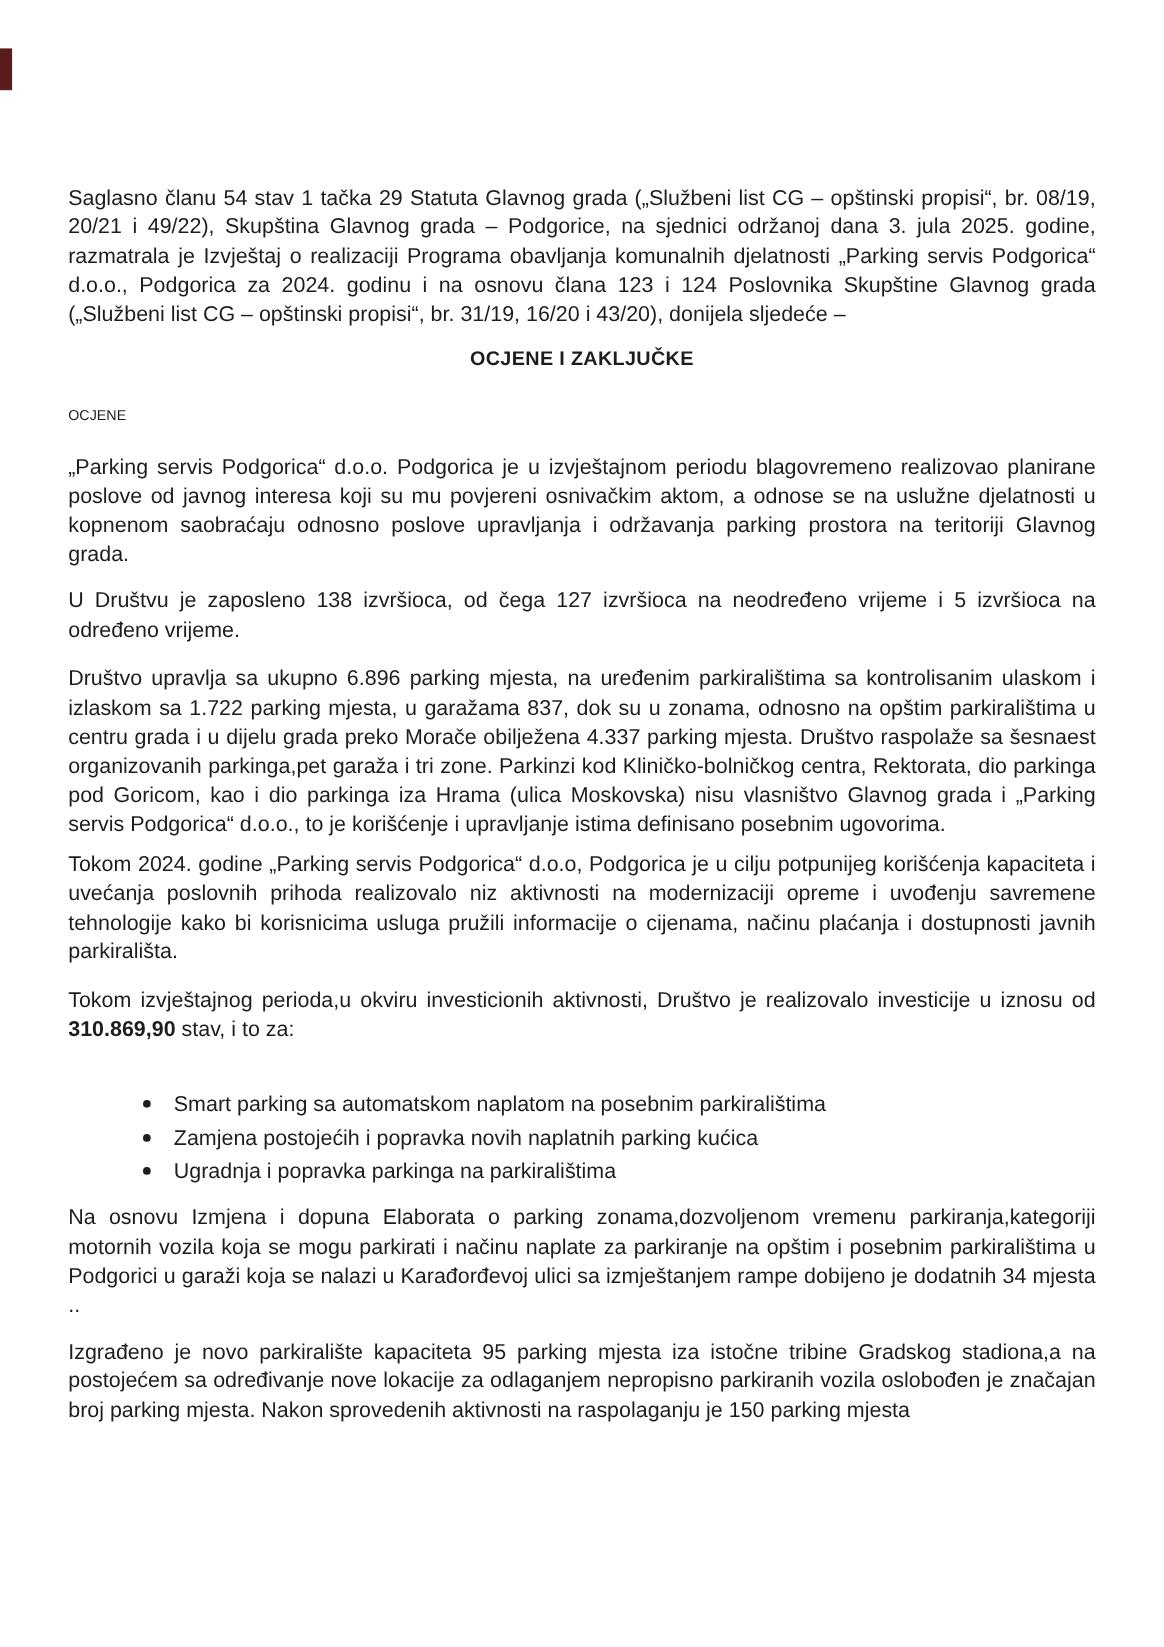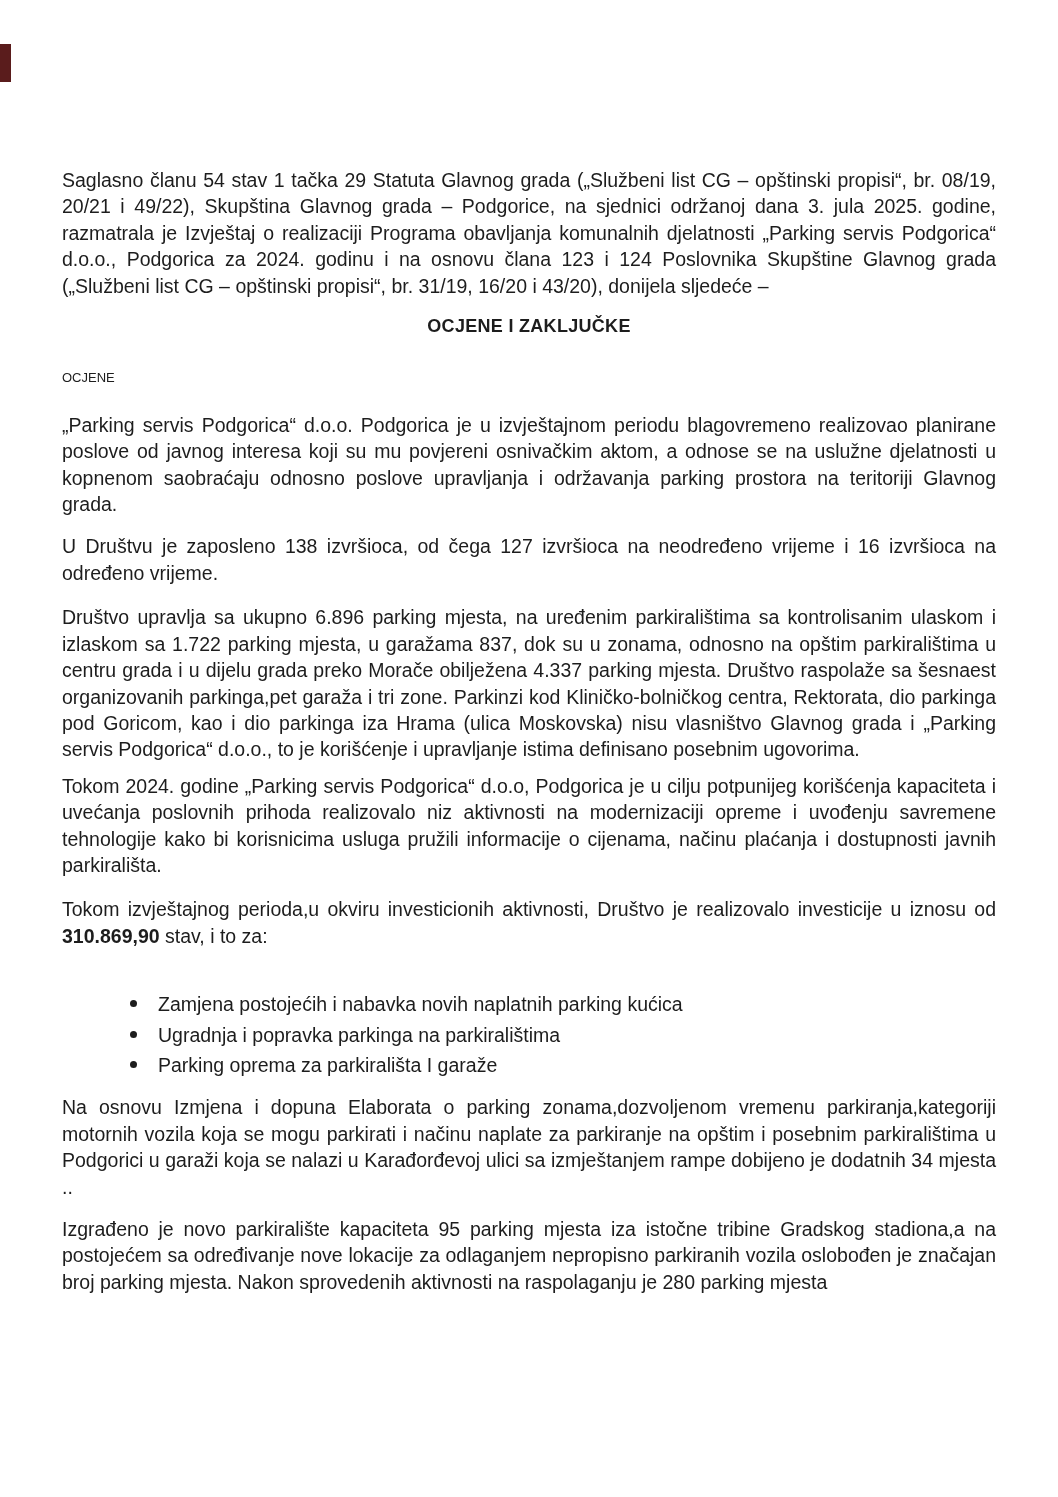--- a/index.html
+++ b/index.html
@@ -87,31 +87,31 @@
   <div class="corner-mark"></div>
 
   <p class="para">Saglasno članu 54 stav 1 tačka 29 Statuta Glavnog grada („Službeni list CG – opštinski propisi“, br. 08/19, 20/21 i 49/22), Skupština Glavnog grada – Podgorice, na sjednici održanoj dana 3. jula 2025. godine, razmatrala je Izvještaj o realizaciji Programa obavljanja komunalnih djelatnosti „Parking servis Podgorica“ d.o.o., Podgorica za 2024. godinu i na osnovu člana 123 i 124 Poslovnika Skupštine Glavnog grada („Službeni list CG – opštinski propisi“, br. 31/19, 16/20 i 43/20), donijela sljedeće –</p>
 
   <h1 class="heading">OCJENE I ZAKLJUČKE</h1>
 
   <h2 class="section-label">OCJENE</h2>
 
   <p class="para p-realizacija">„Parking servis Podgorica“ d.o.o. Podgorica je u izvještajnom periodu blagovremeno realizovao planirane poslove od javnog interesa koji su mu povjereni osnivačkim aktom, a odnose se na uslužne djelatnosti u kopnenom saobraćaju odnosno poslove upravljanja i održavanja parking prostora na teritoriji Glavnog grada.</p>
 
-  <p class="para p-zaposleni">U Društvu je zaposleno 138 izvršioca, od čega 127 izvršioca na neodređeno vrijeme i 16 izvršioca na određeno vrijeme.</p>
+  <p class="para p-zaposleni">U Društvu je zaposleno 138 izvršioca, od čega 127 izvršioca na neodređeno vrijeme i 5 izvršioca na određeno vrijeme.</p>
 
   <p class="para p-upravlja">Društvo upravlja sa ukupno 6.896 parking mjesta, na uređenim parkiralištima sa kontrolisanim ulaskom i izlaskom sa 1.722 parking mjesta, u garažama 837, dok su u zonama, odnosno na opštim parkiralištima u centru grada i u dijelu grada preko Morače obilježena 4.337 parking mjesta. Društvo raspolaže sa šesnaest organizovanih parkinga,pet garaža i tri zone. Parkinzi kod Kliničko-bolničkog centra, Rektorata, dio parkinga pod Goricom, kao i dio parkinga iza Hrama (ulica Moskovska) nisu vlasništvo Glavnog grada i „Parking servis Podgorica“ d.o.o., to je korišćenje i upravljanje istima definisano posebnim ugovorima.</p>
 
   <p class="para p-modernizacija">Tokom 2024. godine „Parking servis Podgorica“ d.o.o, Podgorica je u cilju potpunijeg korišćenja kapaciteta i uvećanja poslovnih prihoda realizovalo niz aktivnosti na modernizaciji opreme i uvođenju savremene tehnologije kako bi korisnicima usluga pružili informacije o cijenama, načinu plaćanja i dostupnosti javnih parkirališta.</p>
 
   <p class="para p-investicije"><span>Tokom izvještajnog perioda,u okviru investicionih aktivnosti, Društvo je realizovalo investicije u iznosu od </span><span class="amount-bold">310.869,90</span><span> stav, i to za:</span></p>
 
   <ul class="bullets">
-    <li>Zamjena postojećih i nabavka novih naplatnih parking kućica</li>
+    <li>Smart parking sa automatskom naplatom na posebnim parkiralištima</li>
+    <li>Zamjena postojećih i popravka novih naplatnih parking kućica</li>
     <li>Ugradnja i popravka parkinga na parkiralištima</li>
-    <li>Parking oprema za parkirališta I garaže</li>
   </ul>
 
   <p class="para p-elaborat">Na osnovu Izmjena i dopuna Elaborata o parking zonama,dozvoljenom vremenu parkiranja,kategoriji motornih vozila koja se mogu parkirati i načinu naplate za parkiranje na opštim i posebnim parkiralištima u Podgorici u garaži koja se nalazi u Karađorđevoj ulici sa izmještanjem  rampe dobijeno je dodatnih 34 mjesta ..</p>
 
-  <p class="para p-stadion">Izgrađeno je novo parkiralište kapaciteta 95 parking mjesta iza istočne tribine Gradskog stadiona,a na postojećem sa određivanje nove lokacije za odlaganjem nepropisno parkiranih vozila oslobođen je značajan  broj parking  mjesta. Nakon sprovedenih aktivnosti na raspolaganju je 280 parking mjesta</p>
+  <p class="para p-stadion">Izgrađeno je novo parkiralište kapaciteta 95 parking mjesta iza istočne tribine Gradskog stadiona,a na postojećem sa određivanje nove lokacije za odlaganjem nepropisno parkiranih vozila oslobođen je značajan  broj parking  mjesta. Nakon sprovedenih aktivnosti na raspolaganju je 150 parking mjesta</p>
 
 </div>
 
 </body></html>

